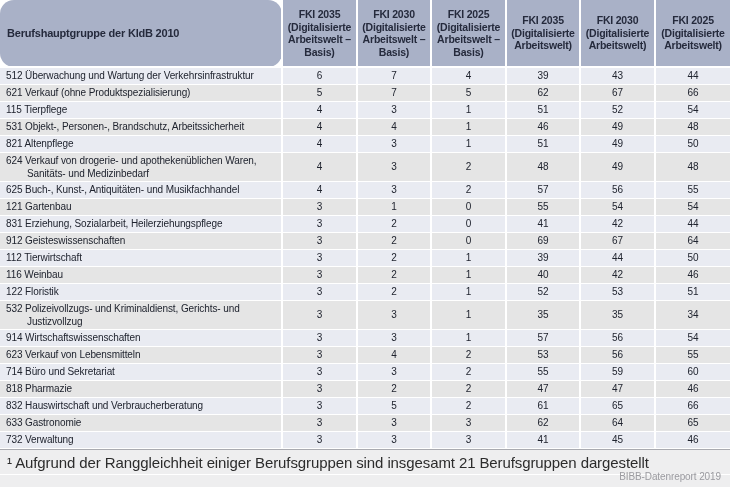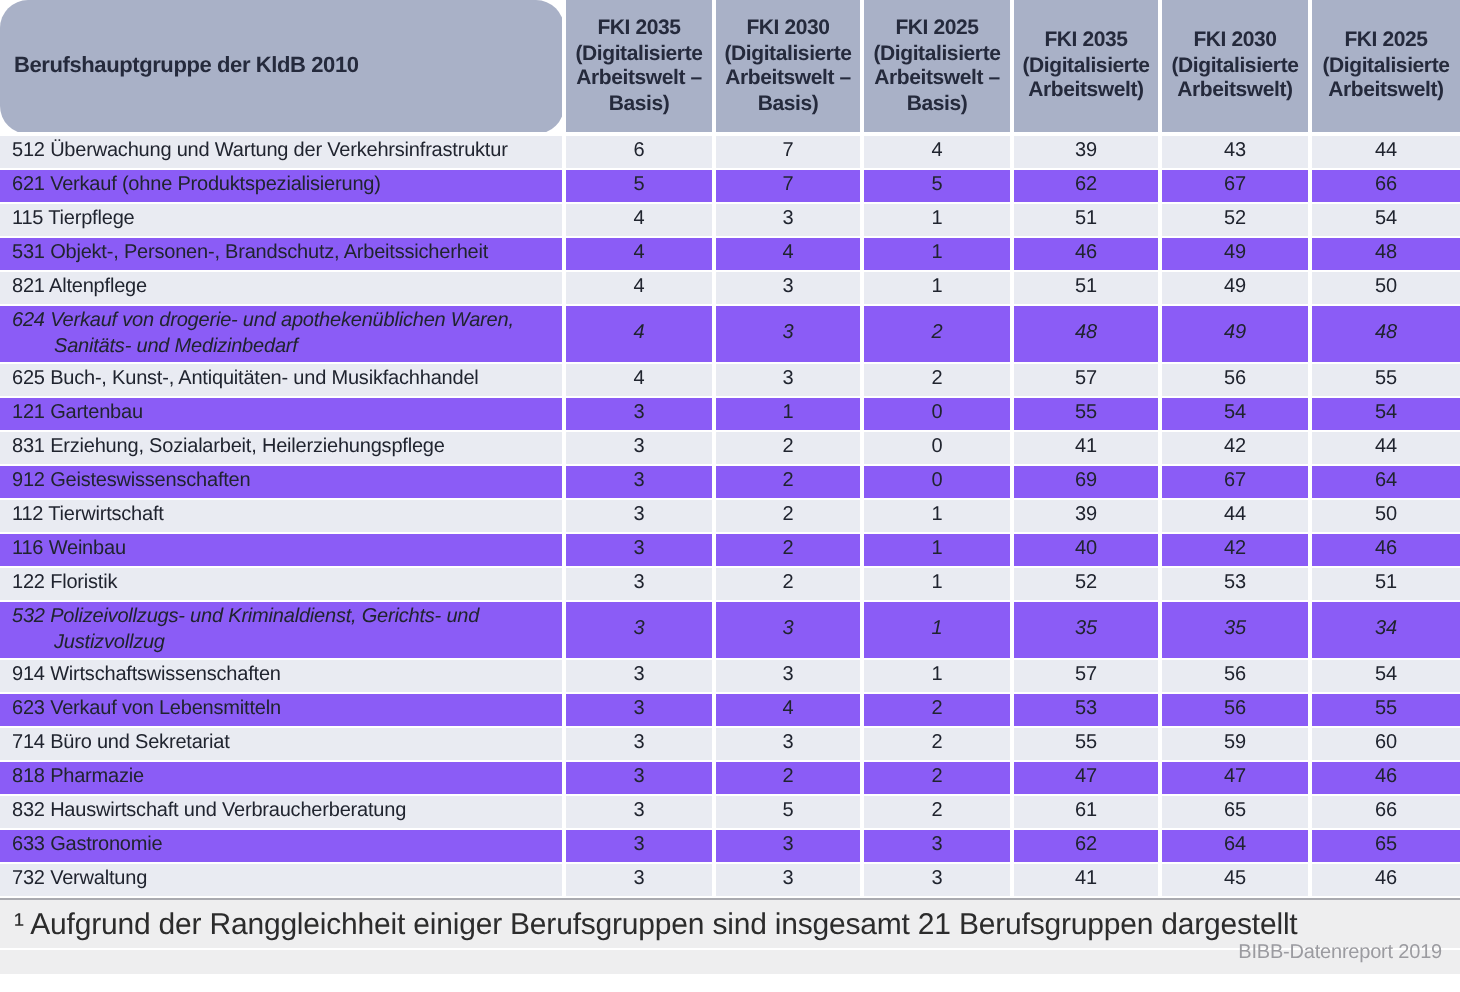--- a/index.html
+++ b/index.html
@@ -6,22 +6,22 @@
   body{width:730px;height:496px;font-family:"Liberation Sans",sans-serif;color:#20242f;overflow:hidden;}
   table{border-collapse:collapse;table-layout:fixed;width:730px;}
   th,td{border-right:2px solid #fff;vertical-align:middle;box-sizing:border-box;overflow:hidden;}
   th:last-child,td:last-child{border-right:none;}
   thead th{background:#a9b1c7;height:67px;border-bottom:2px solid #fff;
            font-size:10.5px;line-height:12.5px;font-weight:bold;color:#252a3c;
            text-align:center;padding:0 2px;letter-spacing:-0.2px;}
   thead th.lbl{text-align:left;padding-left:7px;font-size:11px;border-radius:14px;}
   tbody td{border-bottom:1px solid #fff;font-size:10px;letter-spacing:-0.1px;}
   tbody tr{height:17px;background:#e9ebf2;}
-  tbody tr.d{background:#8b5cf6;}
-  tbody tr.tall{height:16px;font-style:italic;}
+  tbody tr.d{background:#e5e5e5;}
+  tbody tr.tall{height:16px;}
   td.name{padding-left:27px;text-indent:-21px;white-space:pre-line;line-height:13px;margin-left:44px;}
   td.val{text-align:center;}
   .footer{height:37px;background:#eeeeef;border-top:1px solid #a9aab0;position:relative;}
   .fline1{font-size:15px;color:#2c2c2c;padding:4px 0 3px 7px;border-bottom:1px solid #fff;letter-spacing:-0.1px;}
   .fline2{font-size:9.5px;color:#2c2c2c;padding:3px 0 0 7px;letter-spacing:-0.1px;margin-top:28px;}
   .report{position:absolute;right:9px;bottom:5px;font-size:10px;color:#9b9ba0;letter-spacing:-0.1px;}
 </style>
 </head>
 <body>
 

